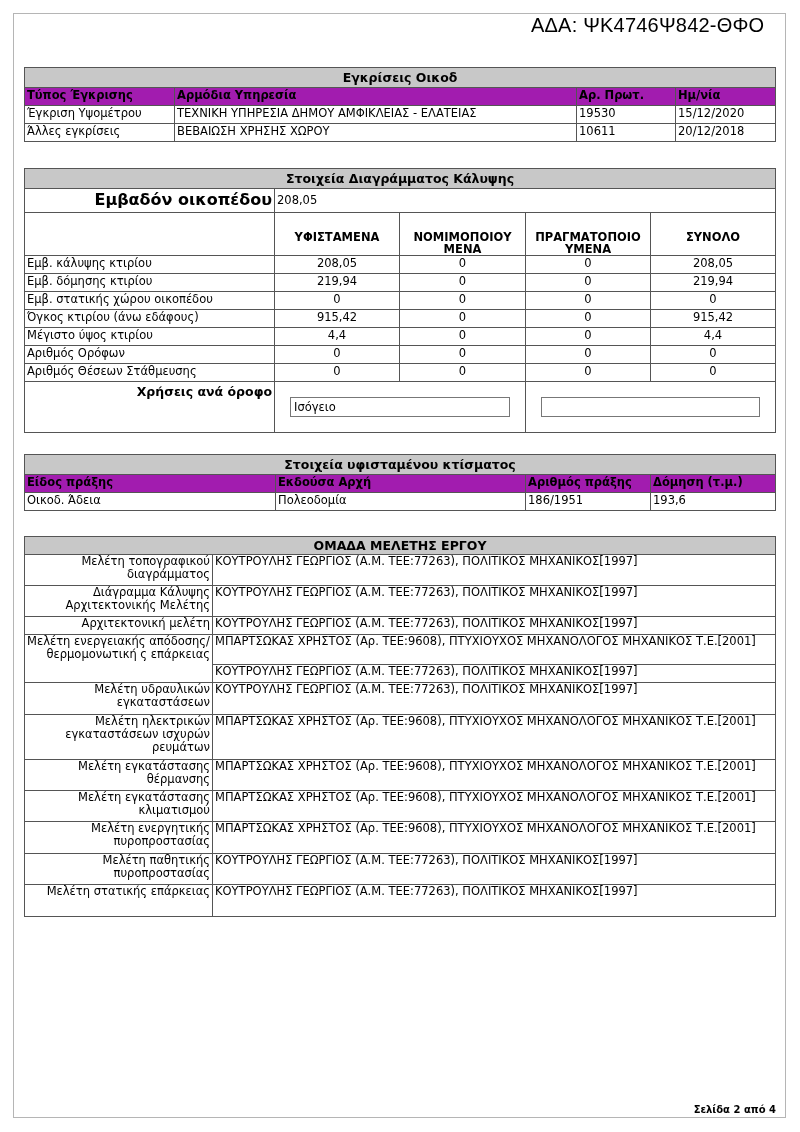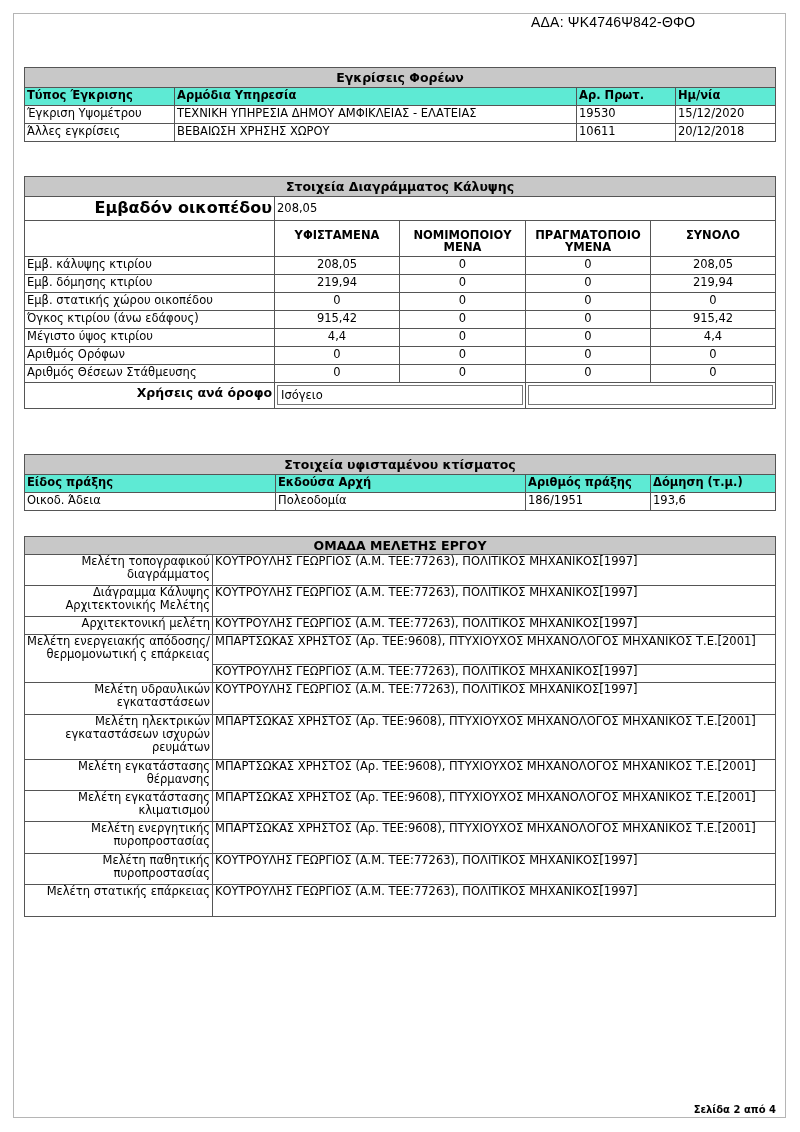--- a/index.html
+++ b/index.html
@@ -1,48 +1,48 @@
 <!DOCTYPE html>
 <html><head>
 <meta charset="utf-8">
 <style>
   html, body { margin:0; padding:0; background:#ffffff; }
   body { width:800px; height:1132px; position:relative; font-family:"DejaVu Sans", sans-serif; color:#000; }
   .page { position:absolute; left:13px; top:13px; width:773px; height:1105px; border:1px solid #b5b5b5; box-sizing:border-box; background:#fff; }
-  .ada { position:absolute; left:531px; top:14px; font-family:"Liberation Sans", sans-serif; font-size:14px; letter-spacing:0.2px; }
+  .ada { position:absolute; left:531px; top:14px; font-family:"Liberation Sans", sans-serif; font-size:20px; letter-spacing:0.2px; }
   .footer { position:absolute; right:24px; top:1104px; font-size:10px; font-weight:bold; }
   table { border-collapse:collapse; position:absolute; left:24px; width:751px; font-size:11.5px; table-layout:fixed; }
   td, th { border:1px solid #555; padding:0 2px; height:17px; line-height:14px; vertical-align:top; overflow:hidden; white-space:nowrap; }
   .title { background:#c8c8c8; font-weight:bold; text-align:center; font-size:12.5px; height:19px; line-height:19px; vertical-align:middle; }
-  .hdr { background:#5eead4; font-weight:bold; text-align:left; }
+  .hdr { background:#a21caf; font-weight:bold; text-align:left; }
   .c { text-align:center; }
   .r { text-align:right; }
   .b { font-weight:bold; }
-  .colhead { font-weight:bold; text-align:center; white-space:normal; line-height:12px; padding-top:8px; }
-  .inner { border:1px solid #777; margin:1px; height:18px; line-height:18px; padding-left:3px; }
+  .colhead { font-weight:bold; text-align:center; white-space:normal; line-height:12px; padding-top:18px; }
+  .inner { border:1px solid #777; margin:14px; height:18px; line-height:18px; padding-left:3px; }
   .team td.lbl { font-weight:normal; text-align:right; white-space:normal; line-height:13px; font-size:11.5px; }
   .team td.val { white-space:normal; line-height:13px; }
 </style>
 </head>
 <body>
 
 <div class="page"></div>
 
 <div class="ada">ΑΔΑ: ΨΚ4746Ψ842-ΘΦΟ</div>
 
 <table style="top:67px;">
   <colgroup>
       <col style="width:150px">
       <col style="width:402px">
       <col style="width:99px">
       <col style="width:100px">
     </colgroup>
   <tbody>
       <tr>
-        <td colspan="4" class="title">Εγκρίσεις Φορέων</td>
+        <td colspan="4" class="title">Εγκρίσεις Οικοδ</td>
       </tr>
   <tr>
     <td class="hdr">Τύπος Έγκρισης</td>
     <td class="hdr">Αρμόδια Υπηρεσία</td>
     <td class="hdr">Αρ. Πρωτ.</td>
     <td class="hdr">Ημ/νία</td>
   </tr>
   <tr>
     <td>Έγκριση Υψομέτρου</td>
     <td>ΤΕΧΝΙΚΗ ΥΠΗΡΕΣΙΑ ΔΗΜΟΥ ΑΜΦΙΚΛΕΙΑΣ - ΕΛΑΤΕΙΑΣ</td>
@@ -51,21 +51,21 @@
   </tr>
   <tr>
     <td>Άλλες εγκρίσεις</td>
     <td>ΒΕΒΑΙΩΣΗ ΧΡΗΣΗΣ ΧΩΡΟΥ</td>
     <td>10611</td>
     <td>20/12/2018</td>
   </tr>
 </tbody>
   </table>
 
-<table style="top:176px;">
+<table style="top:168px;">
   <colgroup>
       <col style="width:250px">
       <col style="width:125px">
       <col style="width:126px">
       <col style="width:125px">
       <col style="width:125px">
     </colgroup>
   <tbody>
       <tr>
         <td colspan="5" class="title">Στοιχεία Διαγράμματος Κάλυψης</td>

